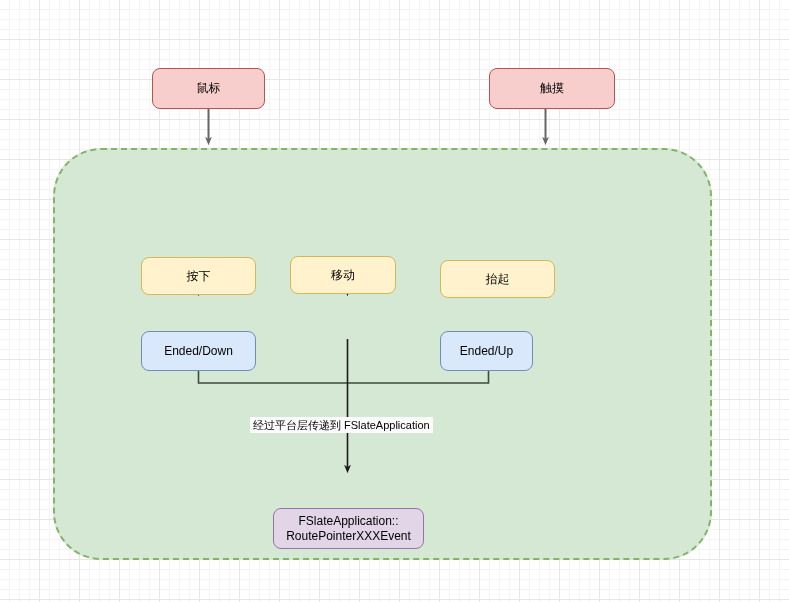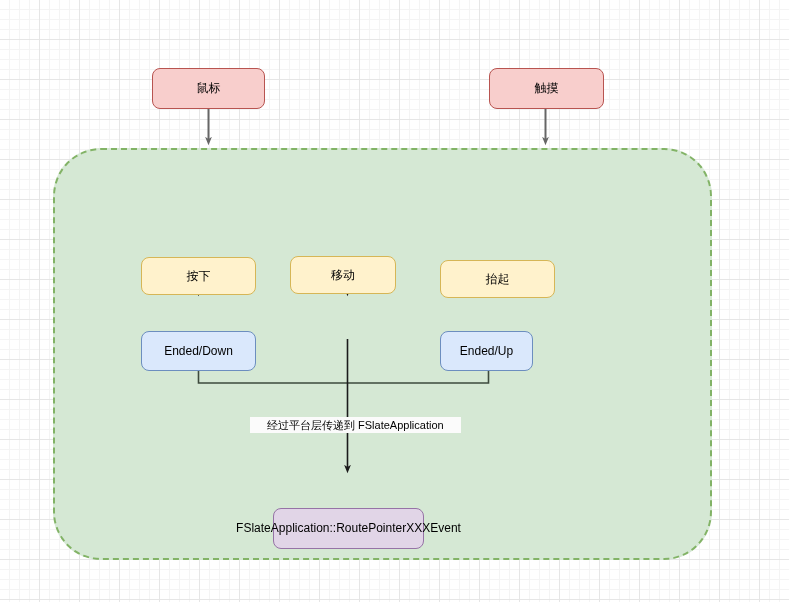--- a/index.html
+++ b/index.html
@@ -88,21 +88,21 @@
   }
 
   
   .edge-label {
     position: absolute;
     box-sizing: border-box;
     background-color: #fbfbfb;
     color: #000000;
     font-size: 11px;
     line-height: 14px;
-    padding: 1px 17px;
+    padding: 1px 3px;
     white-space: nowrap;
     text-align: right;
   }
 </style>
 </head>
 <body>
 
 <div id="diagram-canvas">
 
   <div id="platform-group"></div>
@@ -143,21 +143,21 @@
 
     <g>
       <path d="M347.5,339 L347.5,469" fill="none" stroke="#1b1b1b" stroke-width="1.6" marker-end="url(#arrow-dark)"></path>
     </g>
   </svg>
 
   <div class="node node-pink" style="left:152px; top:36px; width:113px; height:41px;">
     <span>鼠标</span>
   </div>
 
-  <div class="node node-pink" style="left:489px; top:36px; width:115px; height:41px;">
+  <div class="node node-pink" style="left:489px; top:36px; width:126px; height:41px;">
     <span>触摸</span>
   </div>
 
   <div class="node node-yellow" style="left:141px; top:225px; width:115px; height:38px;">
     <span>按下</span>
   </div>
 
   <div class="node node-yellow" style="left:290px; top:224px; width:106px; height:38px;">
     <span>移动</span>
   </div>
@@ -172,18 +172,18 @@
 
 
   <div class="node node-blue" style="left:440px; top:299px; width:93px; height:40px;">
     <span>Ended/Up</span>
   </div>
 
   <div class="edge-label" style="left:250px; top:417px;">
     <span>经过平台层传递到 FSlateApplication</span>
   </div>
 
-  <div class="node node-purple" style="left:273px; top:476px; width:151px; height:41px; flex-direction:row;">
+  <div class="node node-purple" style="left:273px; top:476px; width:151px; height:41px; flex-direction:column;">
     <span>FSlateApplication::</span>
     <span>RoutePointerXXXEvent</span>
   </div>
 
 </div>
 
 </body></html>

